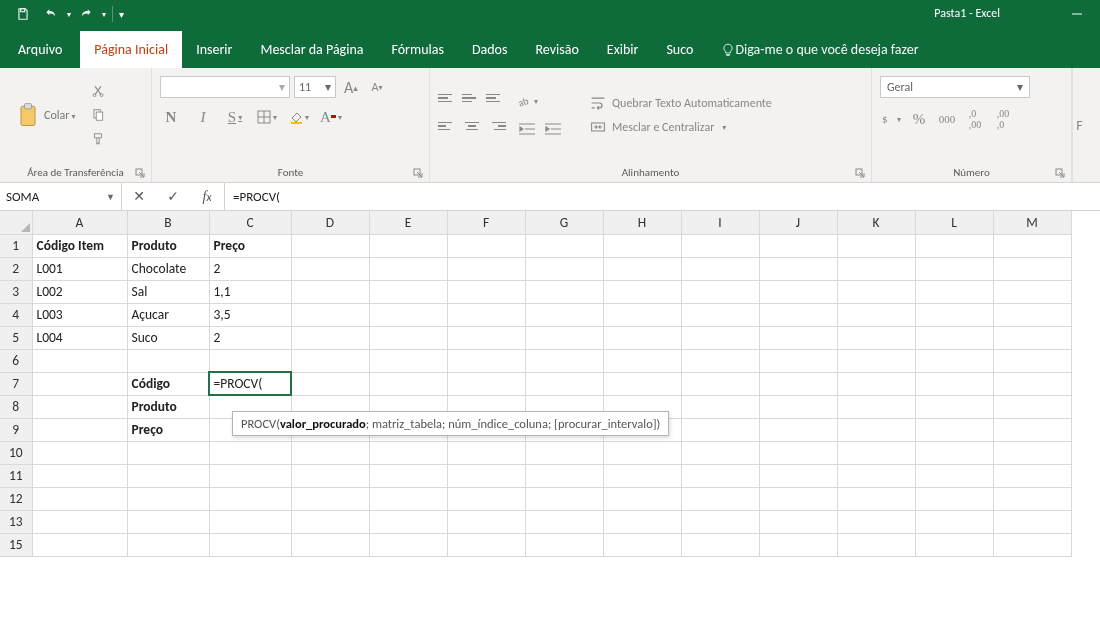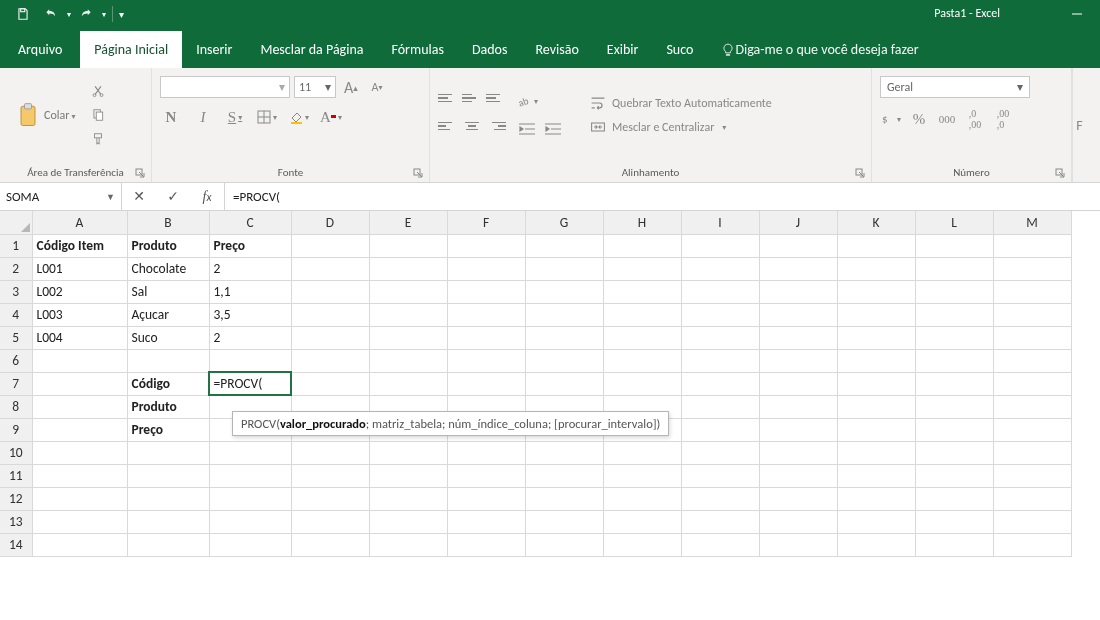--- a/index.html
+++ b/index.html
@@ -13,21 +13,21 @@
   .qat-sep { width: 1px; height: 16px; background: rgba(255,255,255,.3); margin: 0 4px; }
   .titlebar-title { position: absolute; left: 50%; transform: translateX(-50%); top: 6px; }
   .titlebar-title { left: auto; right: 100px; transform: none; }
   .win-controls { margin-left: auto; display: flex; }
   .win-btn { width: 46px; height: 28px; display: flex; align-items: center; justify-content: center; }
   .win-btn svg { width: 10px; height: 10px; stroke: #fff; fill: none; stroke-width: 1; }
 
   
   .ribbon-tabs { height: 40px; background: #0f6b3a; display: flex; align-items: flex-end; padding-left: 0; color: #fff; font-size: 14px; }
   .tab { padding: 10px 14px; cursor: pointer; }
-  .tab.active { background: #fff; color: #14532d; font-weight: 400; }
+  .tab.active { background: #fff; color: #c2410c; font-weight: 400; }
   .tab.file { padding: 10px 18px; }
   .tellme { display: flex; align-items: center; padding: 0 14px 10px; opacity: .95; }
   .tellme svg { width: 14px; height: 14px; fill: #fff; }
 
   
   .ribbon { height: 115px; background: #f3f2f1; border-bottom: 1px solid #d4d4d4; display: flex; font-size: 12px; color: #7a7a7a; }
   .group { border-right: 1px solid #e1e1e1; display: flex; flex-direction: column; }
   .group-body { flex: 1; display: flex; align-items: center; padding: 4px 8px; gap: 6px; }
   .group-label { height: 20px; display: flex; align-items: center; justify-content: center; font-size: 11px; position: relative; color: #5a5a5a; }
   .group-label .launcher { position: absolute; right: 4px; bottom: 2px; width: 12px; height: 12px; }
@@ -599,21 +599,21 @@
           <td></td>
           <td></td>
           <td></td>
           <td></td>
           <td></td>
           <td></td>
           <td></td>
           <td></td>
         </tr>
         <tr>
-          <th class="rowhdr">14</th>
+          <th class="rowhdr">15</th>
           <td></td>
           <td></td>
           <td></td>
           <td></td>
           <td></td>
           <td></td>
           <td></td>
           <td></td>
           <td></td>
           <td></td>

